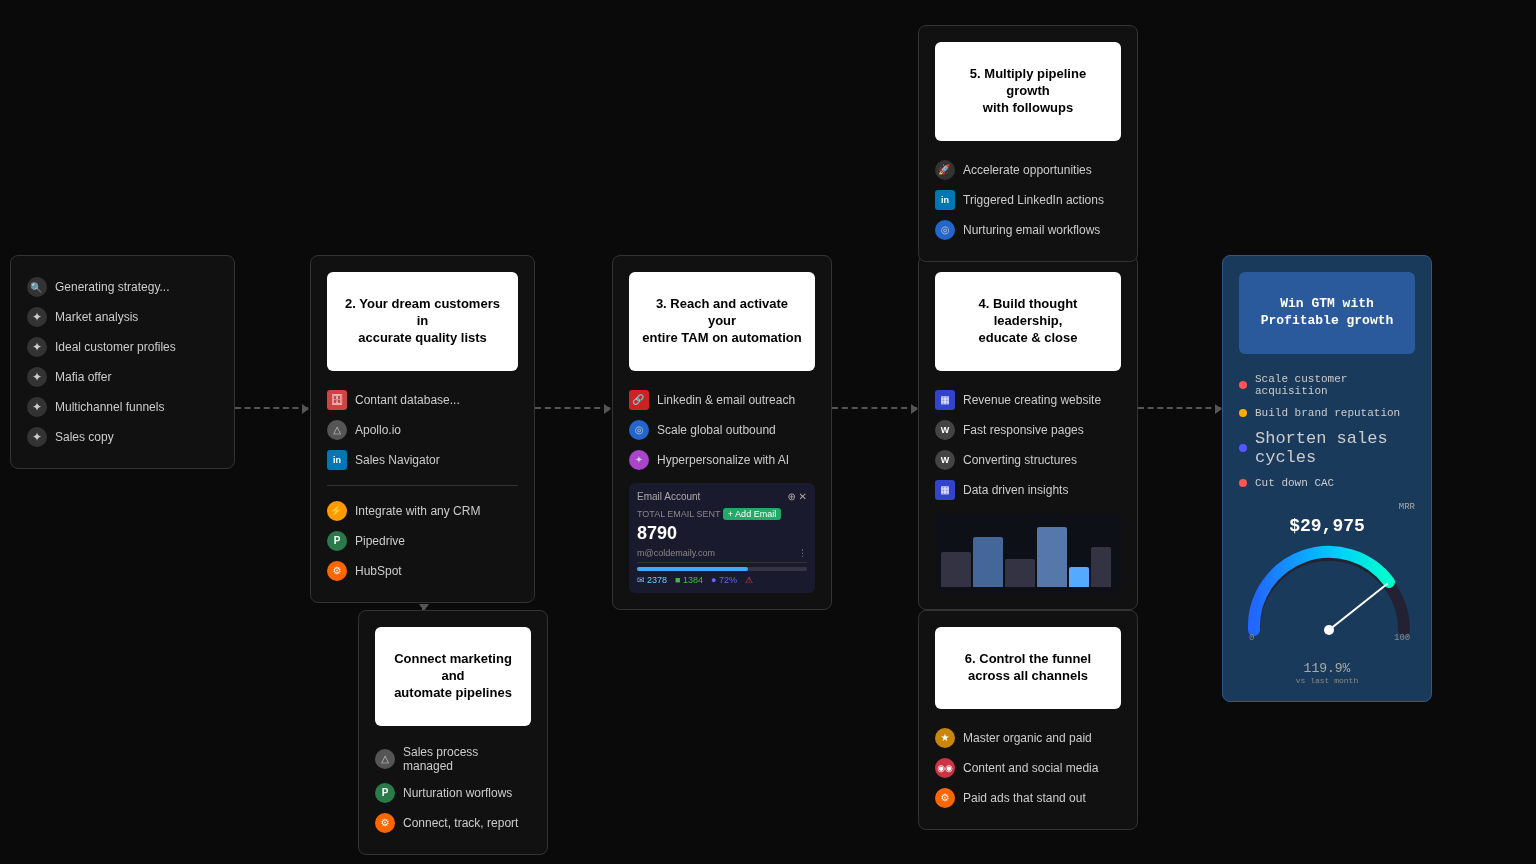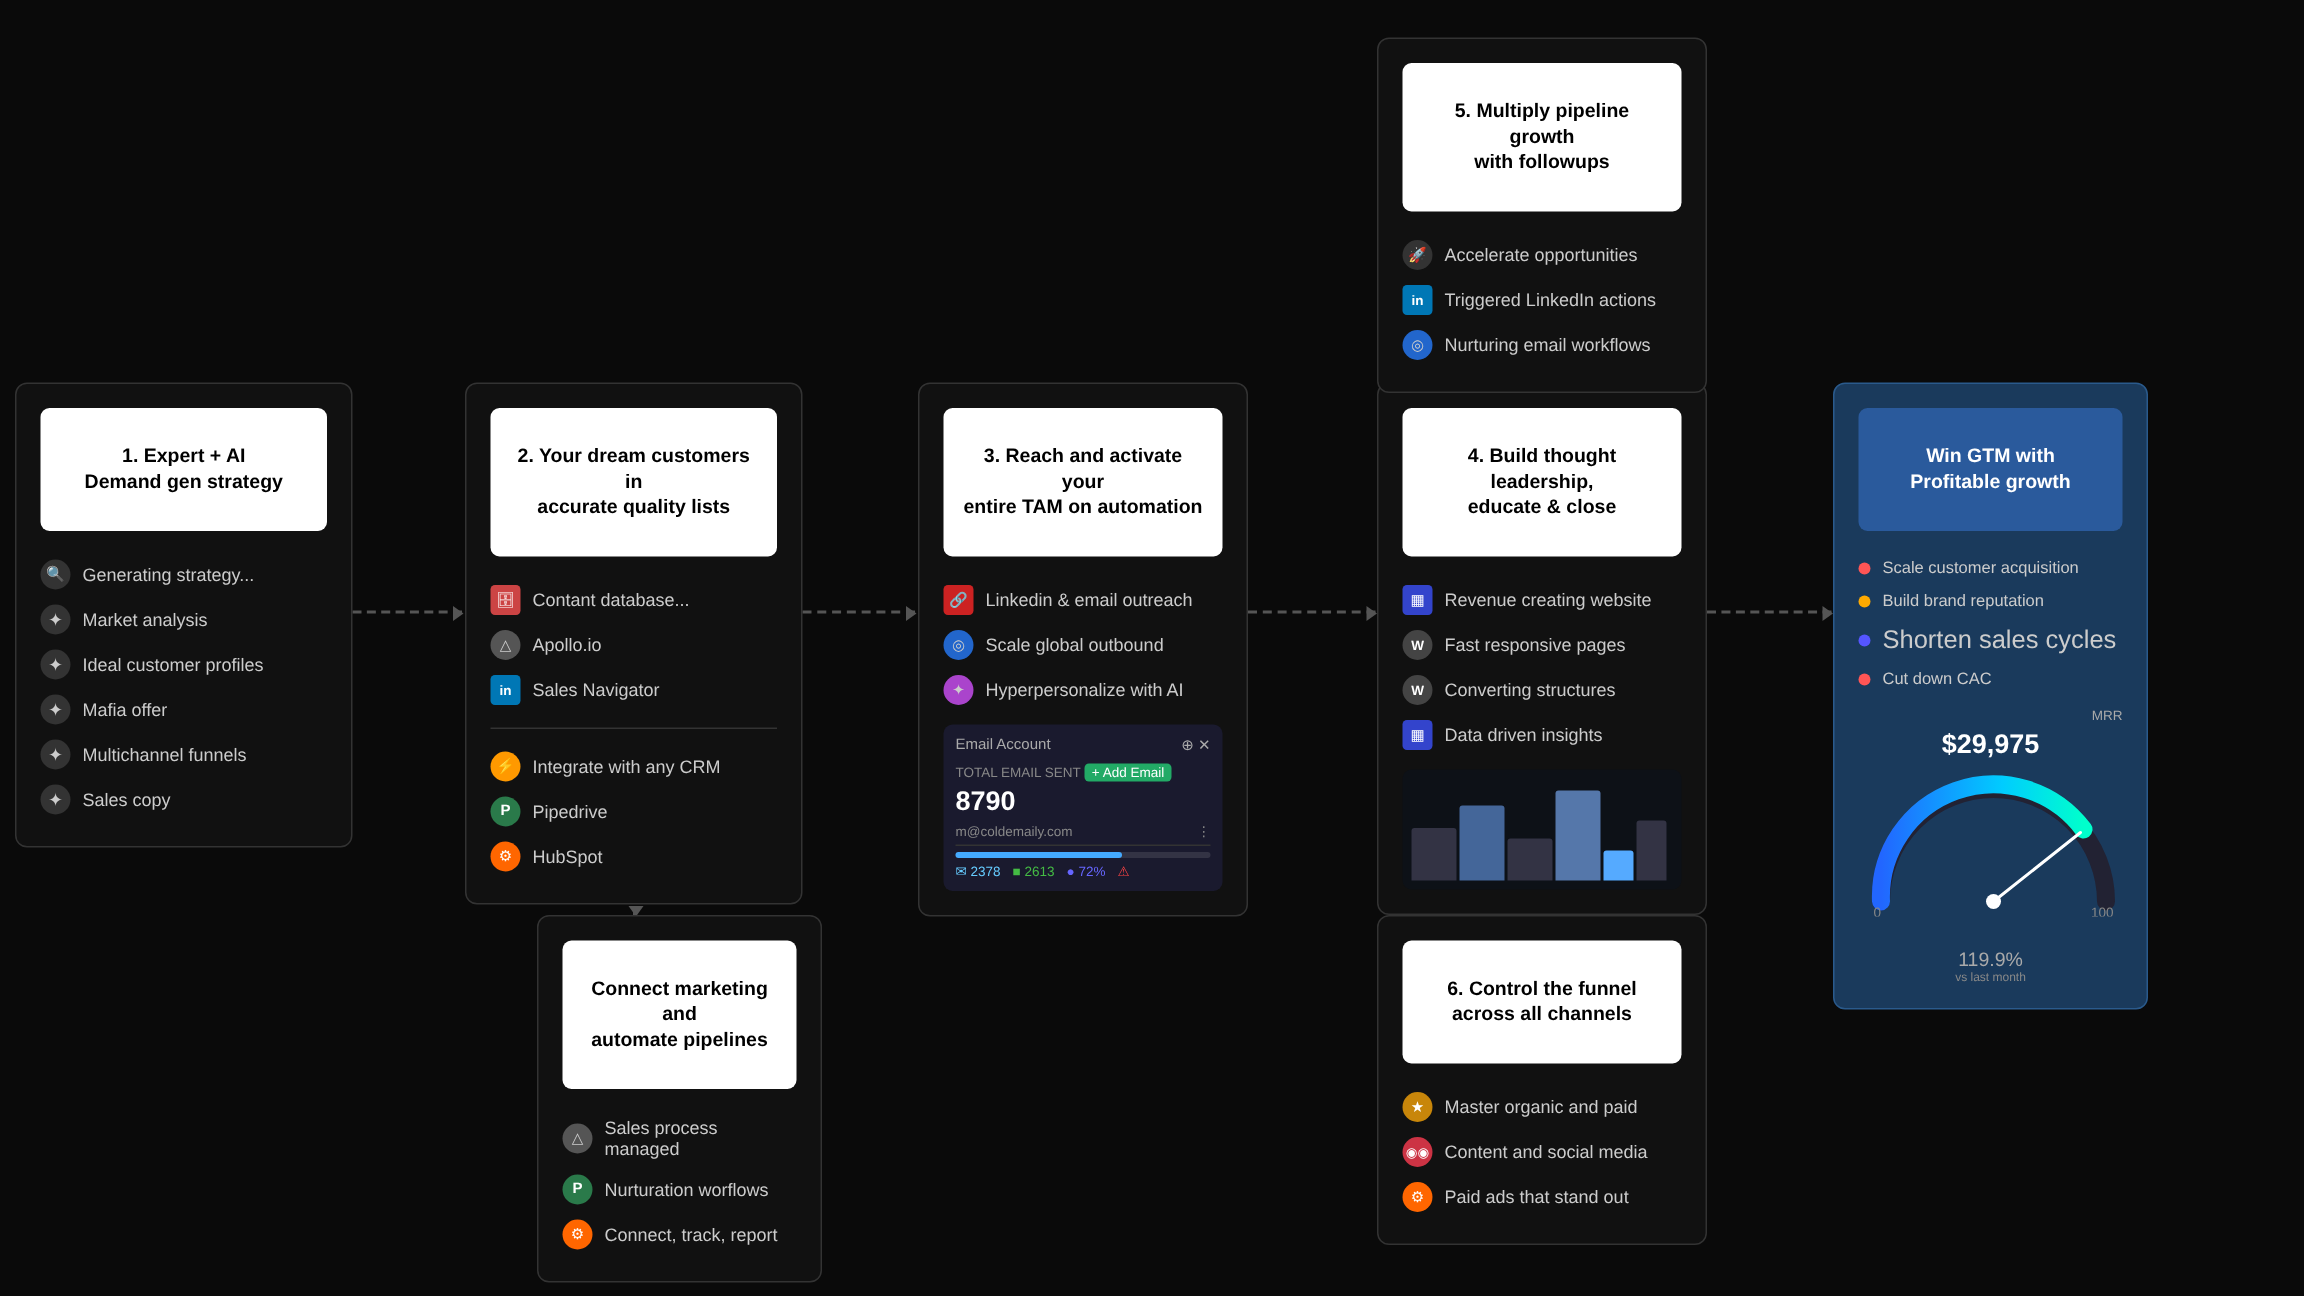--- a/index.html
+++ b/index.html
@@ -132,21 +132,21 @@
     
     #card5 { left: 918px; top: 25px; width: 220px; }
 
     
     #card6 { left: 918px; top: 610px; width: 220px; }
 
     
     #card7 { left: 310px; top: 610px; width: 190px; margin-left: 48px; }
 
     
-    #card8 { left: 1222px; top: 255px; width: 210px; background: #1a3a5c; border-color: #2a5a8c; }
+    #card8 { left: 1222px; top: 255px; width: 210px; background: #1a3a5c; border-color: #2a5a8c; font-family: Liberation Mono, monospace; }
 
     
     .email-mockup {
       background: #1a1a2e;
       border-radius: 6px;
       padding: 8px;
       margin-top: 8px;
       font-size: 10px;
     }
     .email-mockup .em-header {
@@ -237,21 +237,20 @@
 
   <div class="arrow-h" style="left:1138px; top:407px; width:83px;"></div>
 
   <div class="arrow-v-up" style="left:1028px; top:34px; height:220px;"></div>
 
   <div class="arrow-v-down" style="left:1028px; top:560px; height:50px;"></div>
 
   <div class="arrow-v-down" style="left:422px; top:560px; height:50px;"></div>
 
   <div class="card" id="card1">
-    <div class="card-title">1. Expert + AI<br>Demand gen strategy</div>
     <div class="card-item">
       <div class="icon-circle" style="background:#333;">🔍</div>
       <span>Generating strategy...</span>
     </div>
     <div class="card-item">
       <div class="icon-circle" style="background:#333;font-size:12px;">✦</div>
       <span>Market analysis</span>
     </div>
     <div class="card-item">
       <div class="icon-circle" style="background:#333;font-size:12px;">✦</div>
@@ -321,21 +320,21 @@
         <span>⊕ ✕</span>
       </div>
       <div style="font-size:9px;color:#888;margin-bottom:3px;">TOTAL EMAIL SENT <span class="em-badge">+ Add Email</span></div>
       <div style="font-size:18px;font-weight:bold;color:#fff;margin-bottom:4px;">8790</div>
       <div class="em-email">m@coldemaily.com <span style="float:right;">⋮</span></div>
       <div style="height:4px;background:#334;border-radius:2px;margin-bottom:4px;">
           <div style="width:65%;height:100%;background:#4af;border-radius:2px;"></div>
         </div>
       <div class="em-footer">
         <span style="color:#6cf;">✉ 2378</span>
-        <span style="color:#4b4;">■ 2613</span>
+        <span style="color:#4b4;">■ 1384</span>
         <span style="color:#66f;">● 72%</span>
         <span style="color:#f44;">⚠</span>
       </div>
     </div>
   </div>
 
   <div class="card" id="card4">
     <div class="card-title">4. Build thought leadership,<br>educate &amp; close</div>
     <div class="card-item">
       <div class="icon-sq" style="background:#3344cc;color:#fff;">▦</div>

